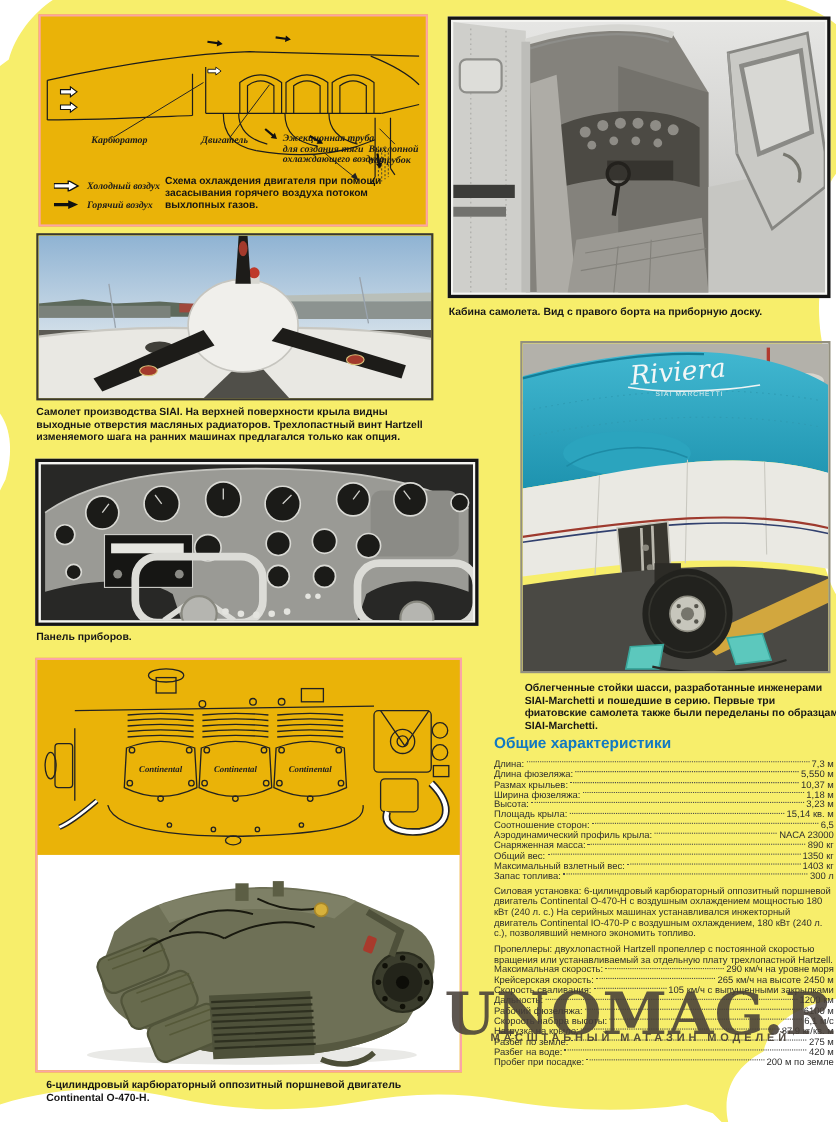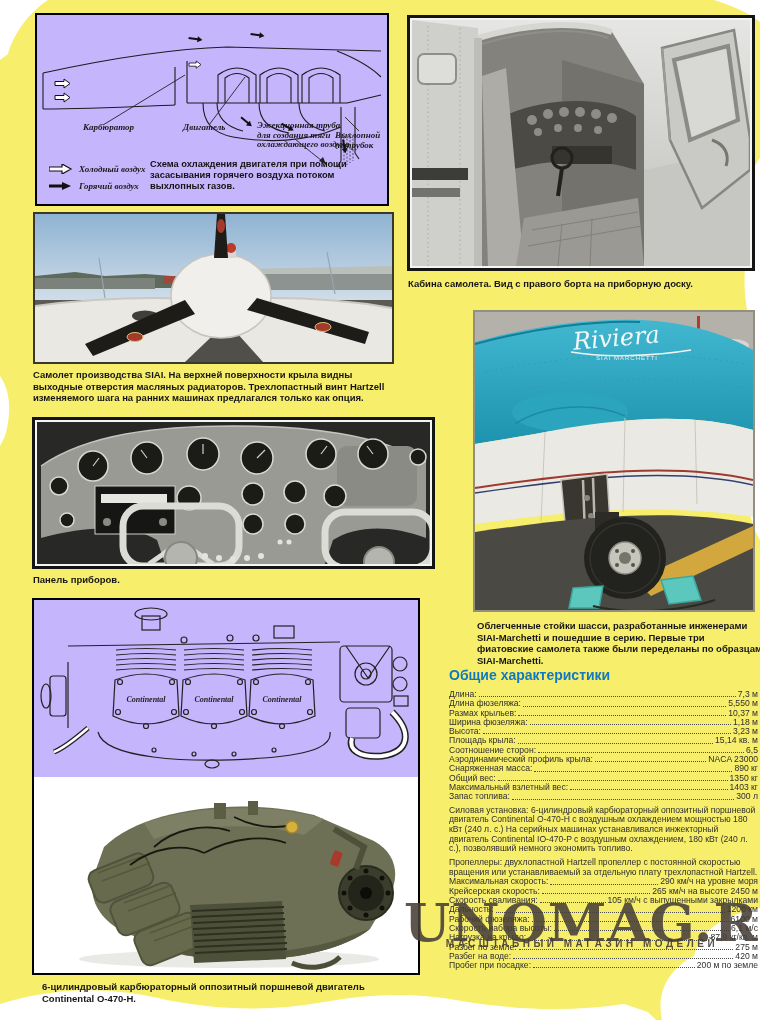--- a/index.html
+++ b/index.html
@@ -1,38 +1,38 @@
 <!DOCTYPE html>
 <html><head>
 <meta charset="utf-8">
 <style>
   *{margin:0;padding:0;box-sizing:border-box}
   html,body{width:760px;height:1020px}
   body{position:relative;background:#fff;font-family:"Liberation Sans",sans-serif;overflow:hidden}
   .bg{position:absolute;inset:0;background:#f7ee6b;z-index:0}
   .blobs{position:absolute;inset:0;z-index:1}
   .layer{position:absolute;inset:0;z-index:2}
-  .box{position:absolute;background:#c4b5fd;border:2px solid #000000}
+  .box{position:absolute;background:#eab308;border:2px solid #fca5a5}
   .photo{position:absolute;overflow:hidden}
   .photo svg{display:block;width:100%;height:100%}
   .caption{position:absolute;font-weight:700;font-size:9.5px;line-height:11.5px;color:#161616}
   
   .diagram{left:35px;top:13px;width:354px;height:193px}
   .diagram svg.art{position:absolute;inset:0;width:100%;height:100%}
   .dlabel{position:absolute;font-family:"Liberation Serif",serif;font-style:italic;font-weight:700;font-size:9px;line-height:9.5px;color:#1b1b1b;white-space:pre-line}
   .legend{position:absolute;left:12px;top:142px}
   .legend-row{display:flex;align-items:flex-end;height:17px}
   .legend-row svg{margin-right:6px}
   .legend-label{font-family:"Liberation Serif",serif;font-style:italic;font-weight:700;font-size:9px;color:#1b1b1b;white-space:nowrap}
   .dcaption{position:absolute;left:113px;top:144px;width:236px;font-weight:700;font-size:9.3px;line-height:11px;color:#141414}
   
   .specs{position:absolute;left:449px;top:667px;width:309px;color:#2e2e2e}
   .spec-title{font-size:14px;font-weight:700;text-align:left;color:#1179c3;margin-bottom:7px}
   .spec-title.flight{margin-top:6px;margin-bottom:9px}
-  .spec-row{display:flex;align-items:flex-end;font-size:8.6px;line-height:9.3px;white-space:nowrap}
+  .spec-row{display:flex;align-items:center;font-size:8.6px;line-height:9.3px;white-space:nowrap}
   .spec-row .dots{flex:1;margin:0 2px;border-bottom:1.3px dotted #4c4c4c;transform:translateY(-2px);min-width:4px}
   .spec-par{font-size:8.6px;line-height:9.7px;margin-top:4px;color:#2e2e2e}
   
   .watermark{position:absolute;left:404px;top:894px;width:356px;text-align:center;z-index:5;pointer-events:none}
   .wm-big{font-family:"DejaVu Serif",serif;font-weight:700;font-size:53px;letter-spacing:1px;color:#473f38;opacity:.88;line-height:56px}
   .wm-sub{font-size:10px;font-weight:700;letter-spacing:3.5px;color:#453d35;opacity:.9;margin-top:-12px}
 </style>
 </head>
 <body>
 

